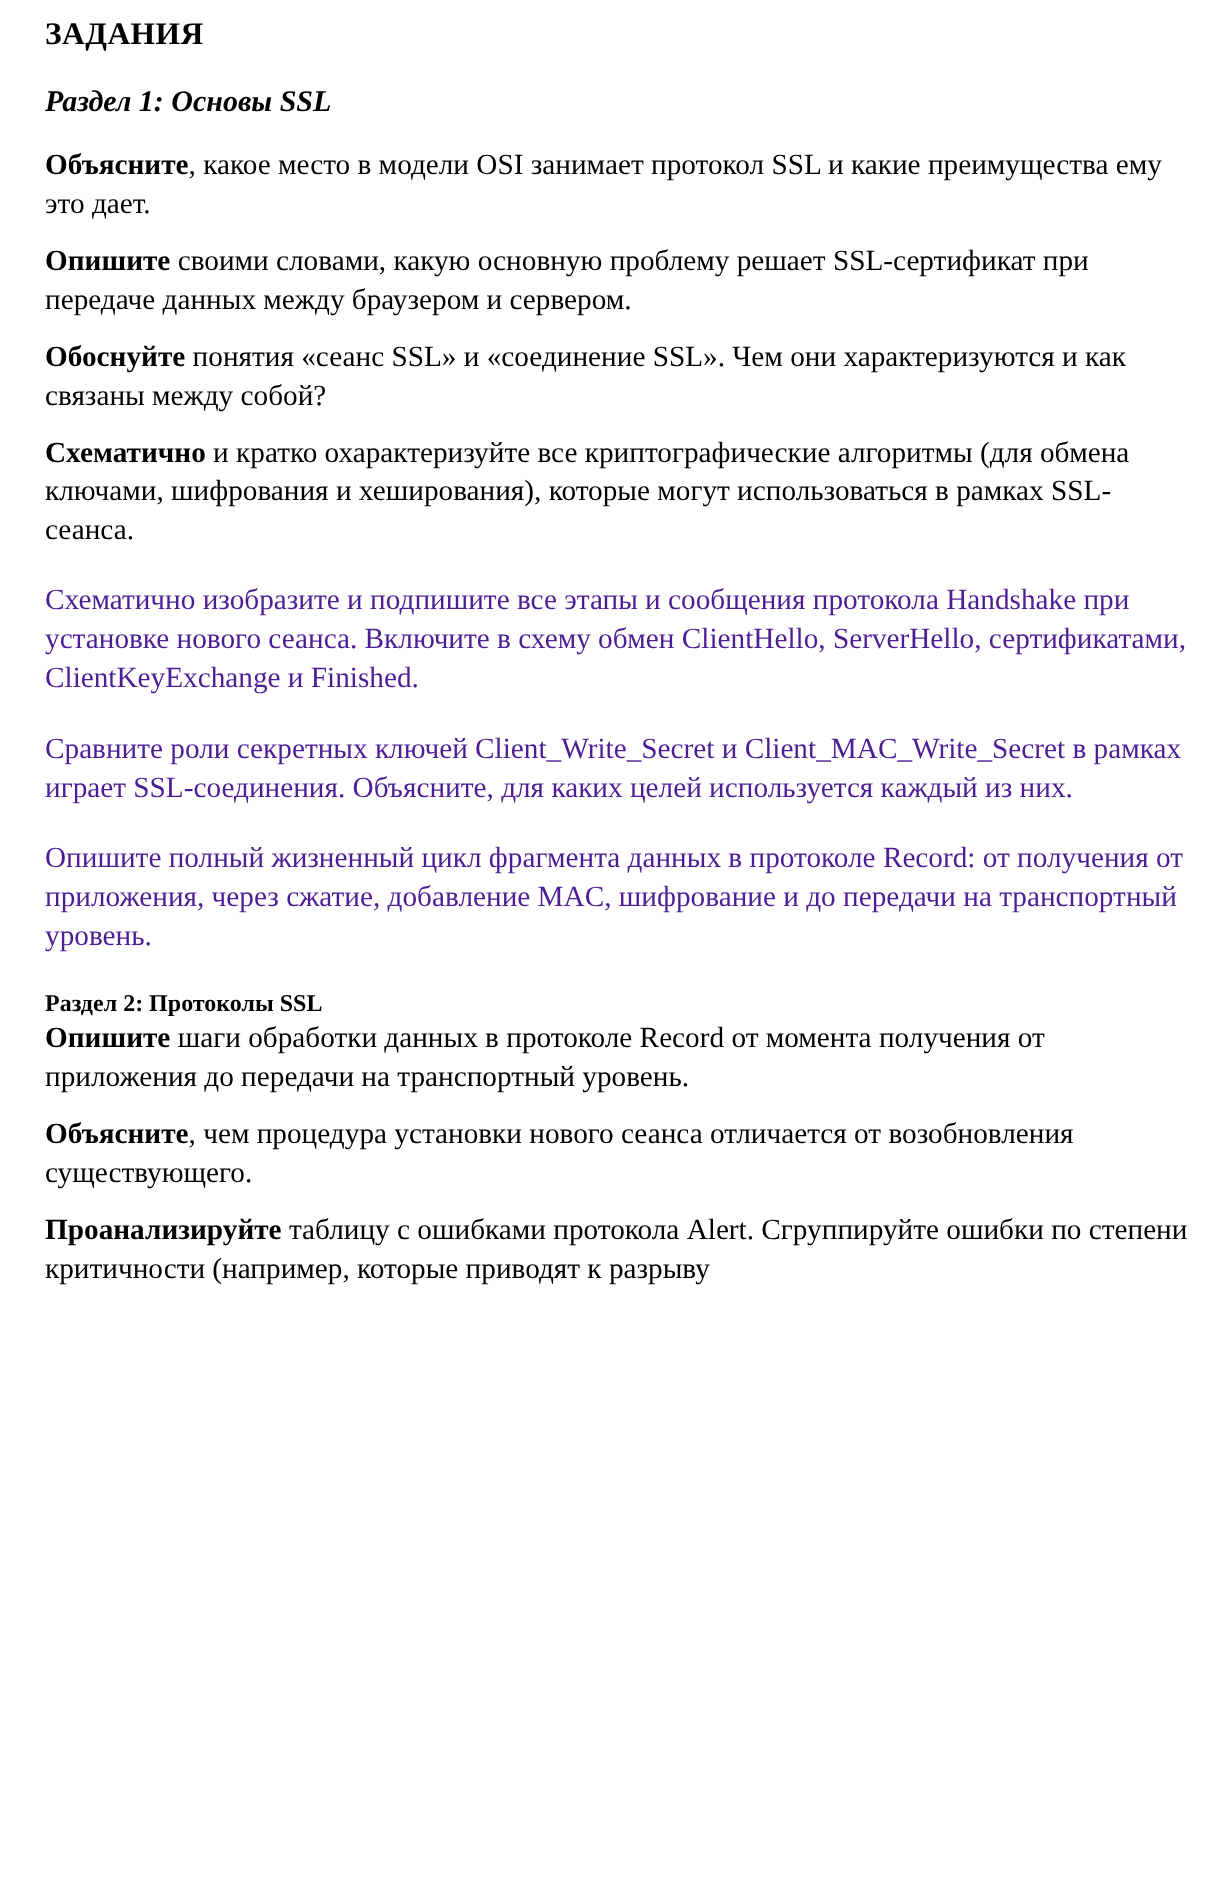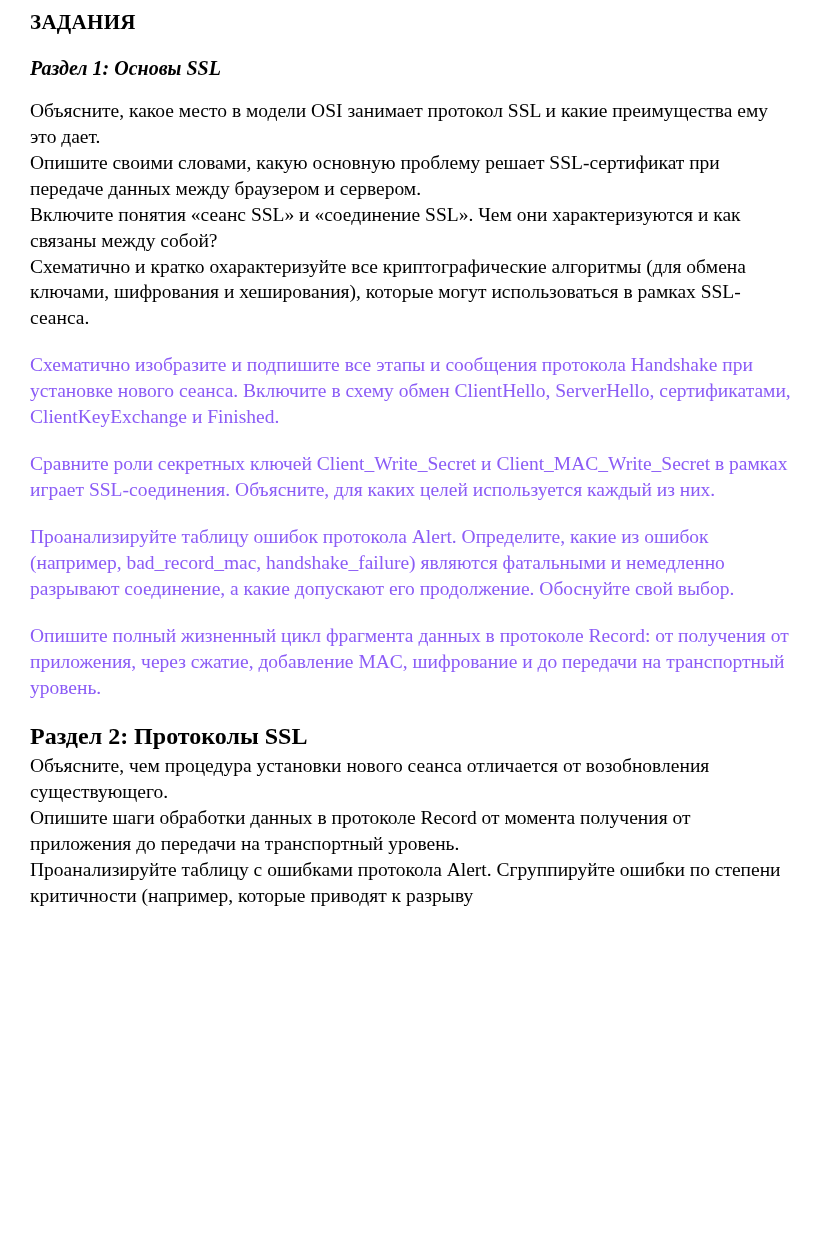--- a/index.html
+++ b/index.html
@@ -32,73 +32,70 @@
     margin: 0 0 18px 0;
     font-style: italic;
   }
   p.para {
     font-size: 19.5px;
     line-height: 1.33;
     margin: 0 0 0 0;
     text-align: left;
   }
   p.para + p.para {
-    margin-top: 0;
+    margin-top: 12px;
   }
   .blk {
     margin-bottom: 21px;
   }
   .blk-tight {
     margin-bottom: 0;
   }
   .red {
-    color: #8b5cf6;
+    color: #4c1d95;
   }
   b.lead {
-    font-weight: normal;
+    font-weight: bold;
   }
   .s2-head {
-    font-size: 24px;
+    font-size: 16px;
     font-weight: bold;
     margin: 0;
     line-height: 1.33;
   }
 </style>
 </head>
 <body>
 
 <div class="page">
 
   <h1 class="doc-title">ЗАДАНИЯ</h1>
 
   <h2 class="section-head">Раздел 1: Основы SSL</h2>
 
   <div class="blk">
     <p class="para"><b class="lead">Объясните</b><span>, какое место в модели OSI занимает протокол SSL и какие преимущества ему это дает.</span></p>
     <p class="para"><b class="lead">Опишите</b><span> своими словами, какую основную проблему решает SSL-сертификат при передаче данных между браузером и сервером.</span></p>
-    <p class="para"><b class="lead">Включите</b><span> понятия «сеанс SSL» и «соединение SSL». Чем они характеризуются и как связаны между собой?</span></p>
+    <p class="para"><b class="lead">Обоснуйте</b><span> понятия «сеанс SSL» и «соединение SSL». Чем они характеризуются и как связаны между собой?</span></p>
     <p class="para"><b class="lead">Схематично</b><span> и кратко охарактеризуйте все криптографические алгоритмы (для обмена ключами, шифрования и хеширования), которые могут использоваться в рамках SSL-сеанса.</span></p>
   </div>
 
   <div class="blk">
     <p class="para red">Схематично изобразите и подпишите все этапы и сообщения протокола Handshake при установке нового сеанса. Включите в схему обмен ClientHello, ServerHello, сертификатами, ClientKeyExchange и Finished.</p>
   </div>
 
   <div class="blk">
     <p class="para red">Сравните роли секретных ключей Client_Write_Secret и Client_MAC_Write_Secret в рамках играет SSL-соединения. Объясните, для каких целей используется каждый из них.</p>
   </div>
 
-  <div class="blk">
-    <p class="para red">Проанализируйте таблицу ошибок протокола Alert. Определите, какие из ошибок (например, bad_record_mac, handshake_failure) являются фатальными и немедленно разрывают соединение, а какие допускают его продолжение. Обоснуйте свой выбор.</p>
-  </div>
 
   <div class="blk">
     <p class="para red">Опишите полный жизненный цикл фрагмента данных в протоколе Record: от получения от приложения, через сжатие, добавление MAC, шифрование и до передачи на транспортный уровень.</p>
   </div>
 
   <div class="blk-tight">
     <p class="s2-head">Раздел 2: Протоколы SSL</p>
+    <p class="para"><b class="lead">Опишите</b><span> шаги обработки данных в протоколе Record от момента получения от приложения до передачи на транспортный уровень.</span></p>
     <p class="para"><b class="lead">Объясните</b><span>, чем процедура установки нового сеанса отличается от возобновления существующего.</span></p>
-    <p class="para"><b class="lead">Опишите</b><span> шаги обработки данных в протоколе Record от момента получения от приложения до передачи на транспортный уровень.</span></p>
     <p class="para"><b class="lead">Проанализируйте</b><span> таблицу с ошибками протокола Alert. Сгруппируйте ошибки по степени критичности (например, которые приводят к разрыву</span></p>
   </div>
 
 </div>
 
 </body></html>

